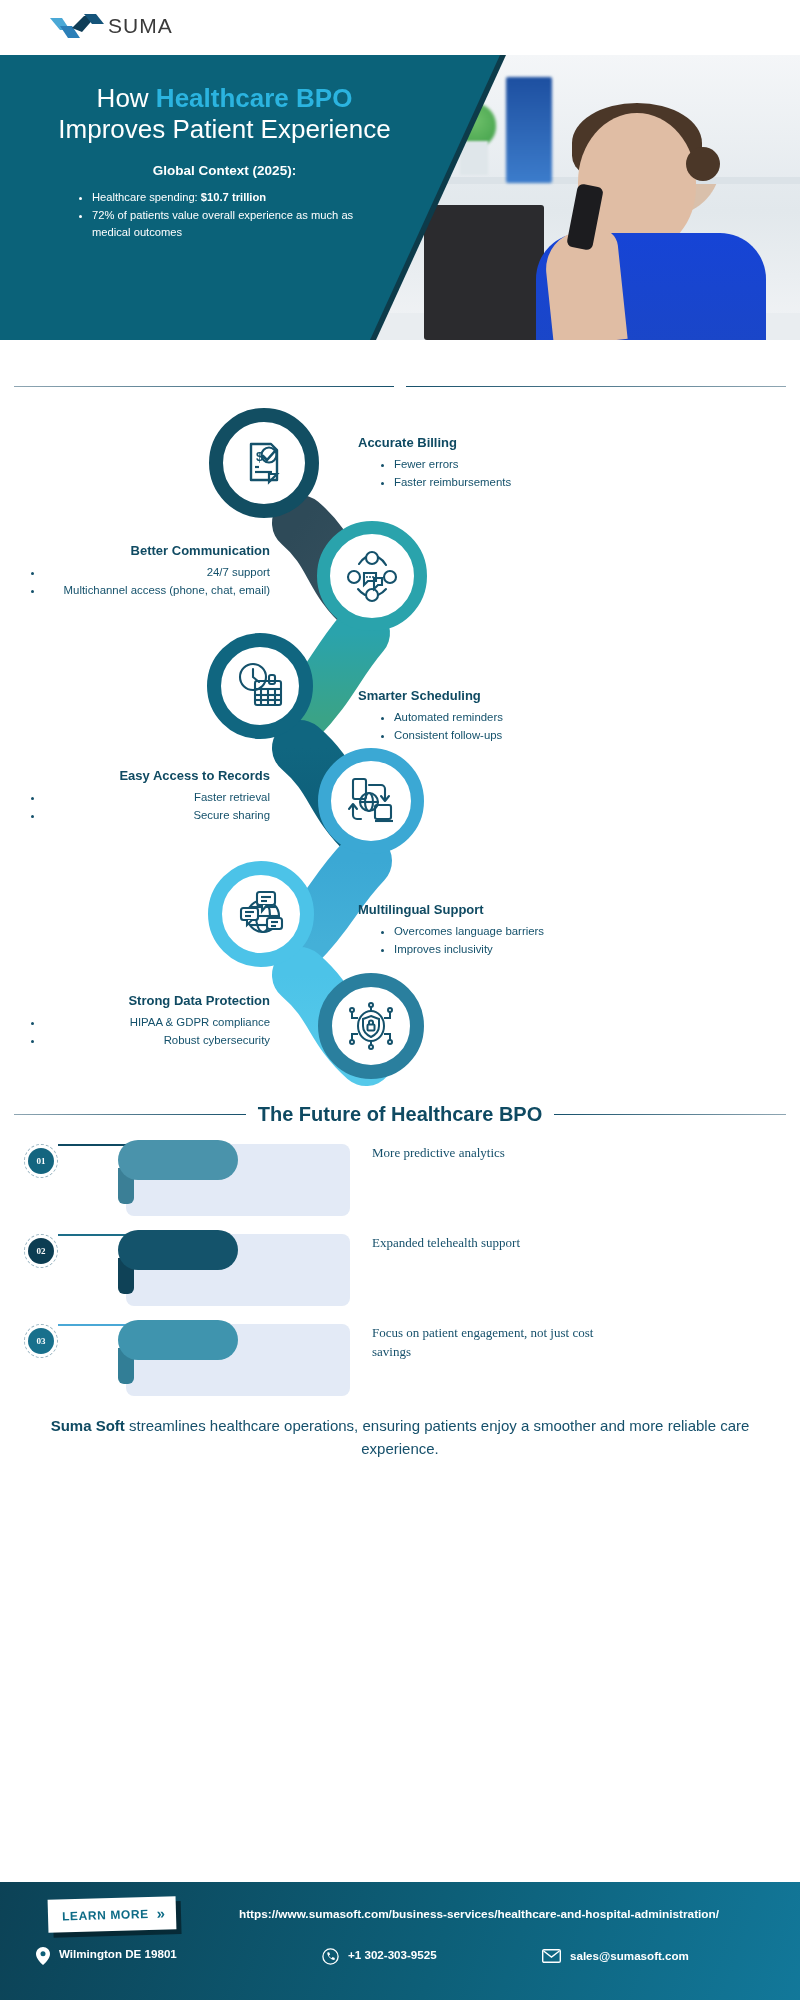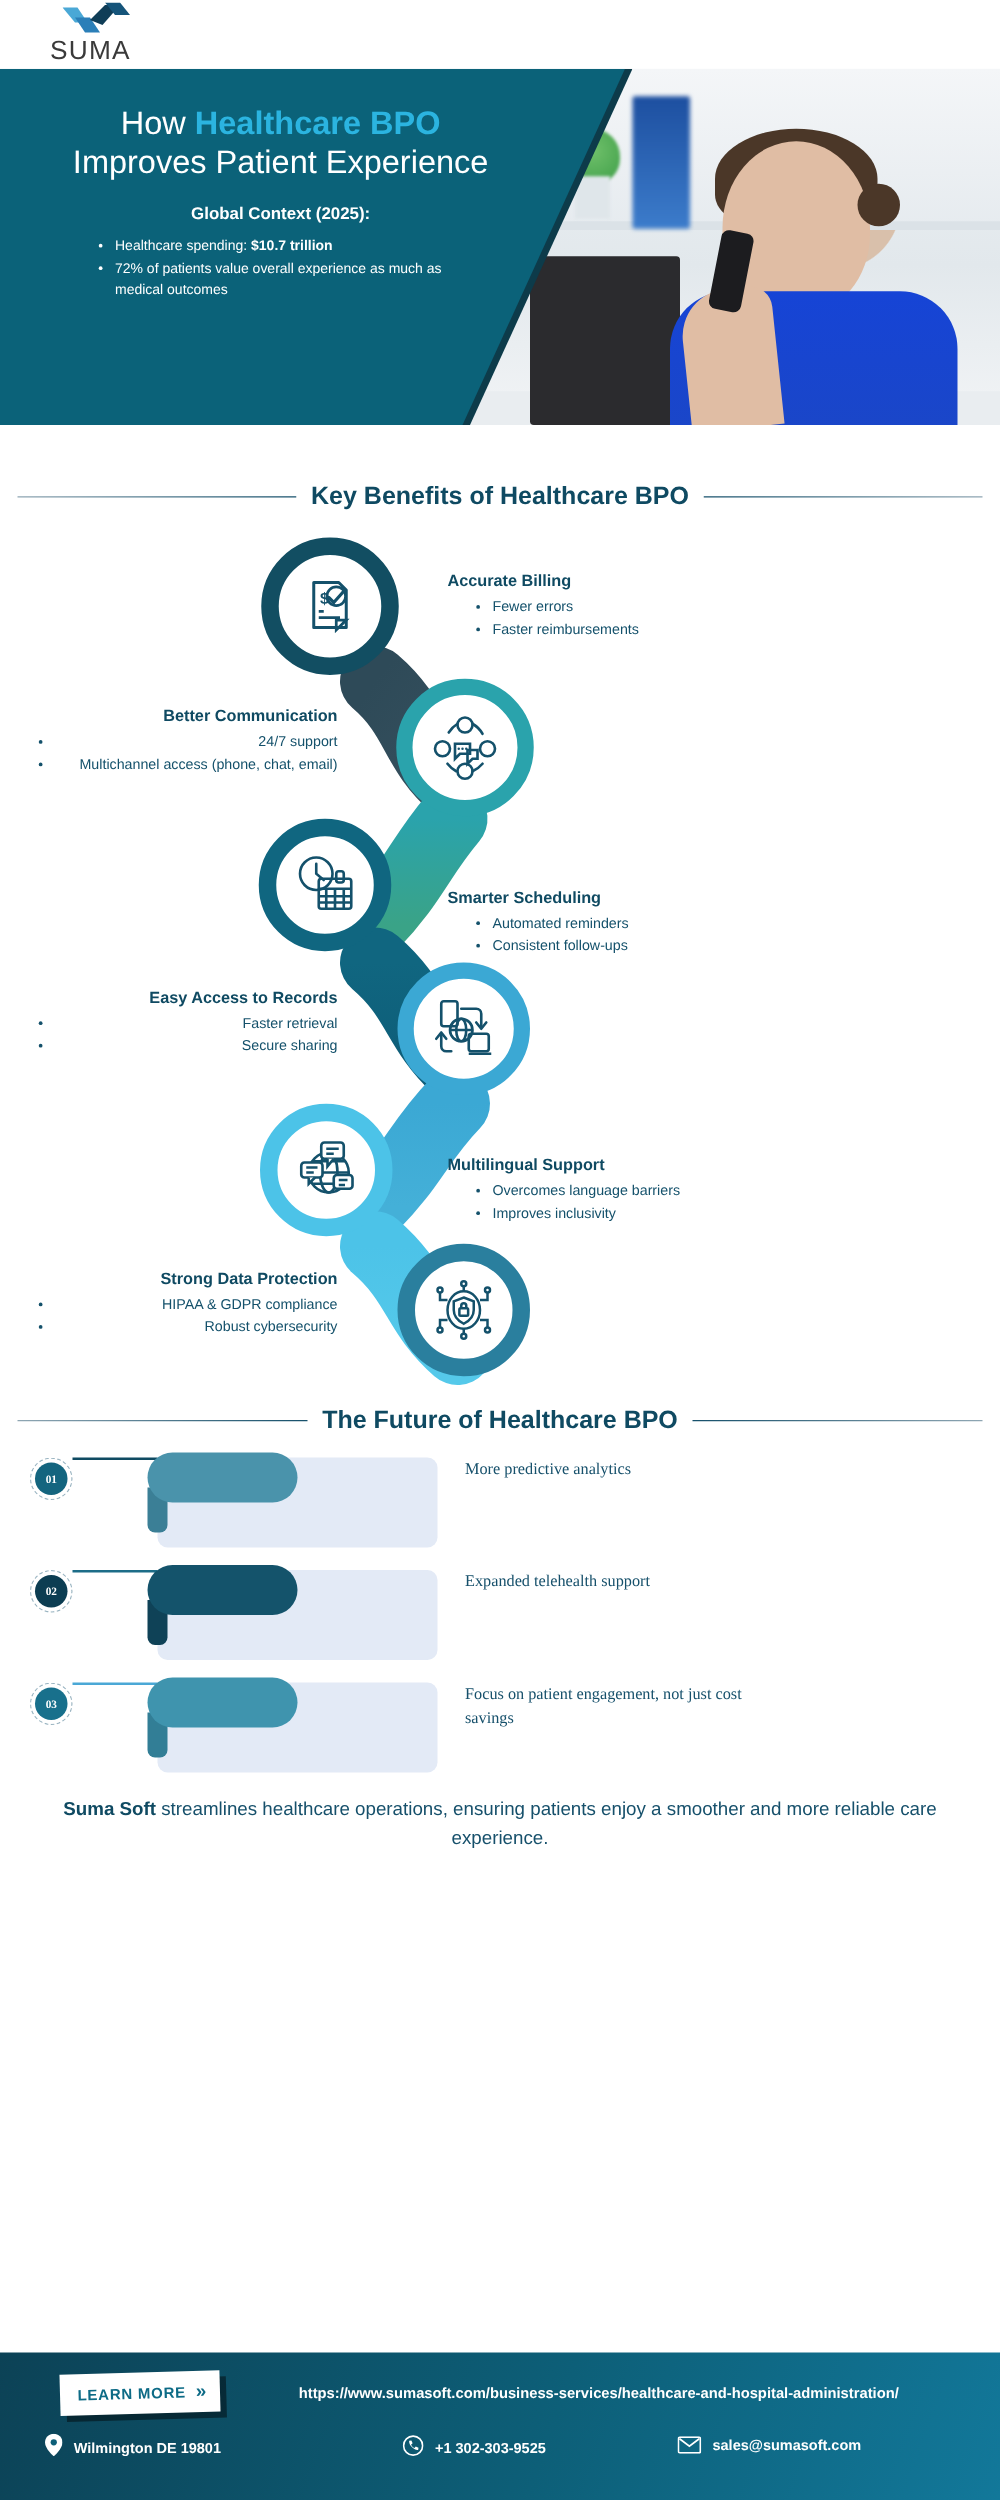--- a/index.html
+++ b/index.html
@@ -7,21 +7,21 @@
     width: 800px;
     height: 2000px;
     font-family: "Liberation Sans", sans-serif;
     background: #ffffff;
     overflow: hidden;
     position: relative;
   }
 
   
   .logo-bar { height: 55px; background:#fff; display:flex; align-items:center; padding-left:40px; }
-  .logo-wrap { display:flex; flex-direction:column; align-items:flex-start; }
+  .logo-wrap { display:flex; flex-direction:row; align-items:flex-start; }
   .logo-mark { width:58px; height:26px; position:relative; margin-bottom:1px; margin-left:10px;}
   .logo-text { font-size:21px; letter-spacing:1px; color:#3a3a3a; font-weight:400; }
 
   
   .hero { position:relative; height:285px; width:800px; background:#ffffff; overflow:hidden; }
   .hero-photo {
     position:absolute; left:360px; top:0; width:440px; height:285px;
     background:
       radial-gradient(circle at 70% 38%, #d9c0ab 0 52px, transparent 53px),
       linear-gradient(180deg,#eef2f5 0%,#e2e8ec 55%,#f2f4f6 100%);
@@ -97,21 +97,21 @@
   
   .footer { position:absolute; left:0; bottom:0; width:800px; height:118px;
             background:linear-gradient(110deg,#0c4256 0%,#0d5f78 55%,#12789a 100%); }
   .footer-top { display:flex; align-items:center; padding:16px 28px 0 28px; }
   .learn-btn { position:relative; background:#ffffff; color:#0d6b86; font-size:12px; font-weight:700;
                letter-spacing:.6px; padding:9px 14px; display:flex; align-items:center; gap:8px;
                transform:rotate(-1.6deg); box-shadow:5px 5px 0 rgba(0,0,0,.45); margin-left:20px; }
   .learn-btn .chevs { font-size:15px; line-height:1; color:#0d6b86; letter-spacing:-3px;}
   .footer-url { flex:1; text-align:center; color:#ffffff; font-size:11.8px; font-weight:700; line-height:1.5; padding-left:10px;}
   .footer-bot { display:flex; align-items:center; margin-top:16px; padding:0 22px; }
-  .fitem { display:flex; align-items:flex-end; gap:9px; color:#ffffff; font-size:11.6px; font-weight:700; }
+  .fitem { display:flex; align-items:flex-start; gap:9px; color:#ffffff; font-size:11.6px; font-weight:700; }
   .fitem.loc { width:300px; padding-left:14px;}
   .fitem.tel { width:220px; }
 </style>
 </head>
 <body>
 
 <div class="logo-bar">
   <div class="logo-wrap">
     <div class="logo-mark">
       <svg width="58" height="26" viewBox="0 0 58 26">
@@ -155,21 +155,20 @@
     <div class="hero-sub">Global Context (2025):</div>
     <ul class="hero-list">
       <li><span>Healthcare spending: </span><b>$10.7 trillion</b></li>
       <li><span>72% of patients value overall experience as much as medical outcomes</span></li>
     </ul>
   </div>
 </div>
 
 <div class="sec-head">
   <div class="rule"></div>
-  <h2>Key Benefits of Healthcare BPO</h2>
   <div class="rule r"></div>
 </div>
 
 <div class="chain">
 
   <svg width="800" height="700">
     <defs>
       <linearGradient id="g1" x1="0" y1="0" x2="1" y2="1">
         <stop offset="0" stop-color="#2e4a58"></stop>
           <stop offset="1" stop-color="#36505e"></stop>

